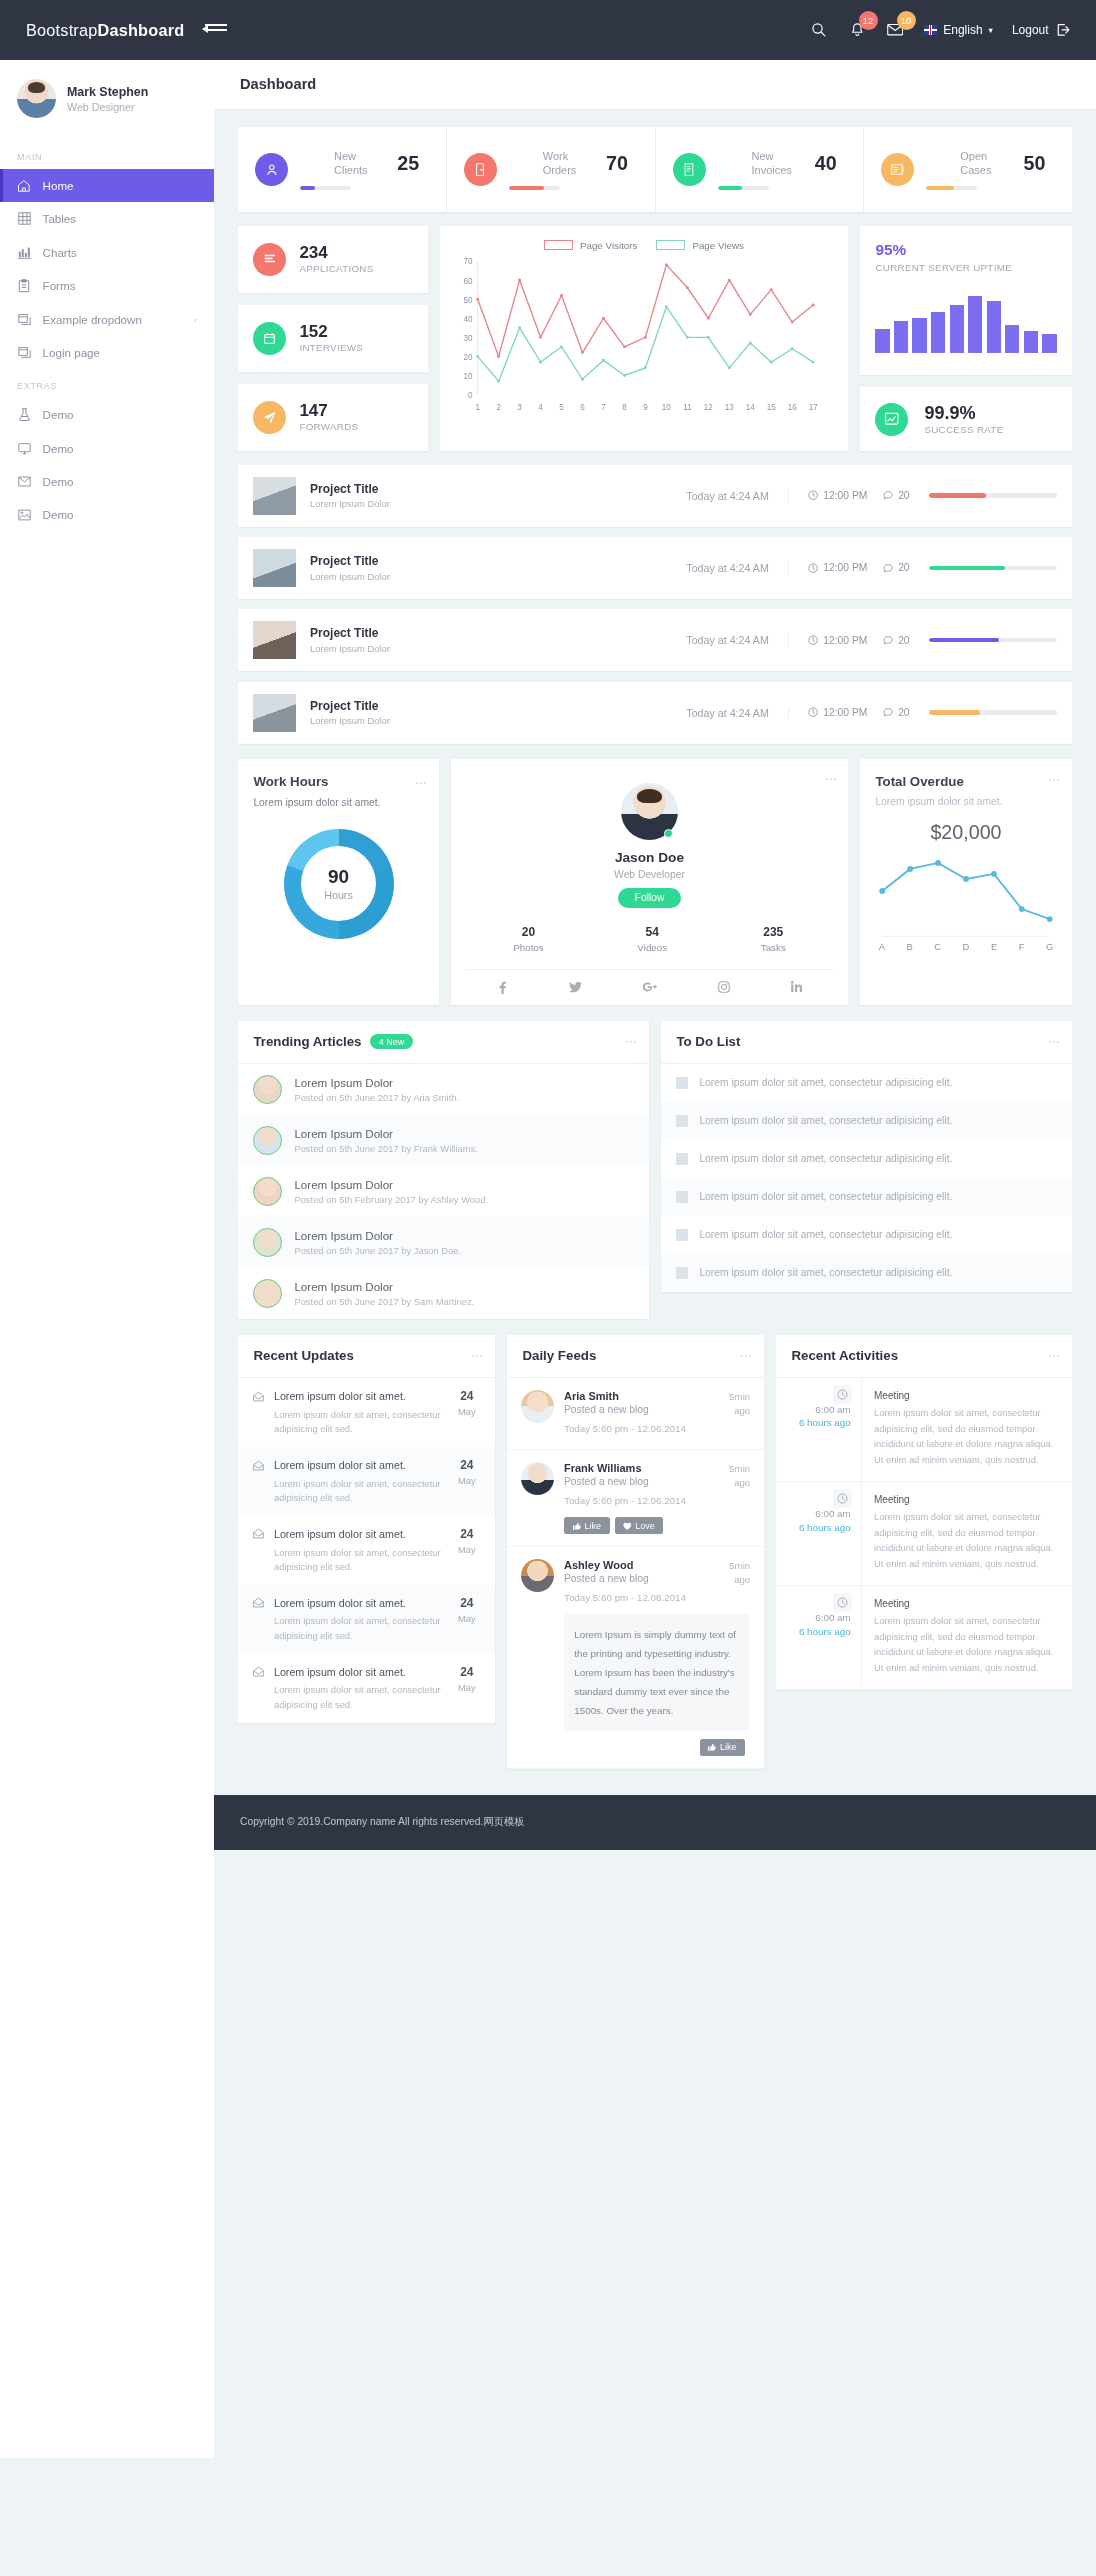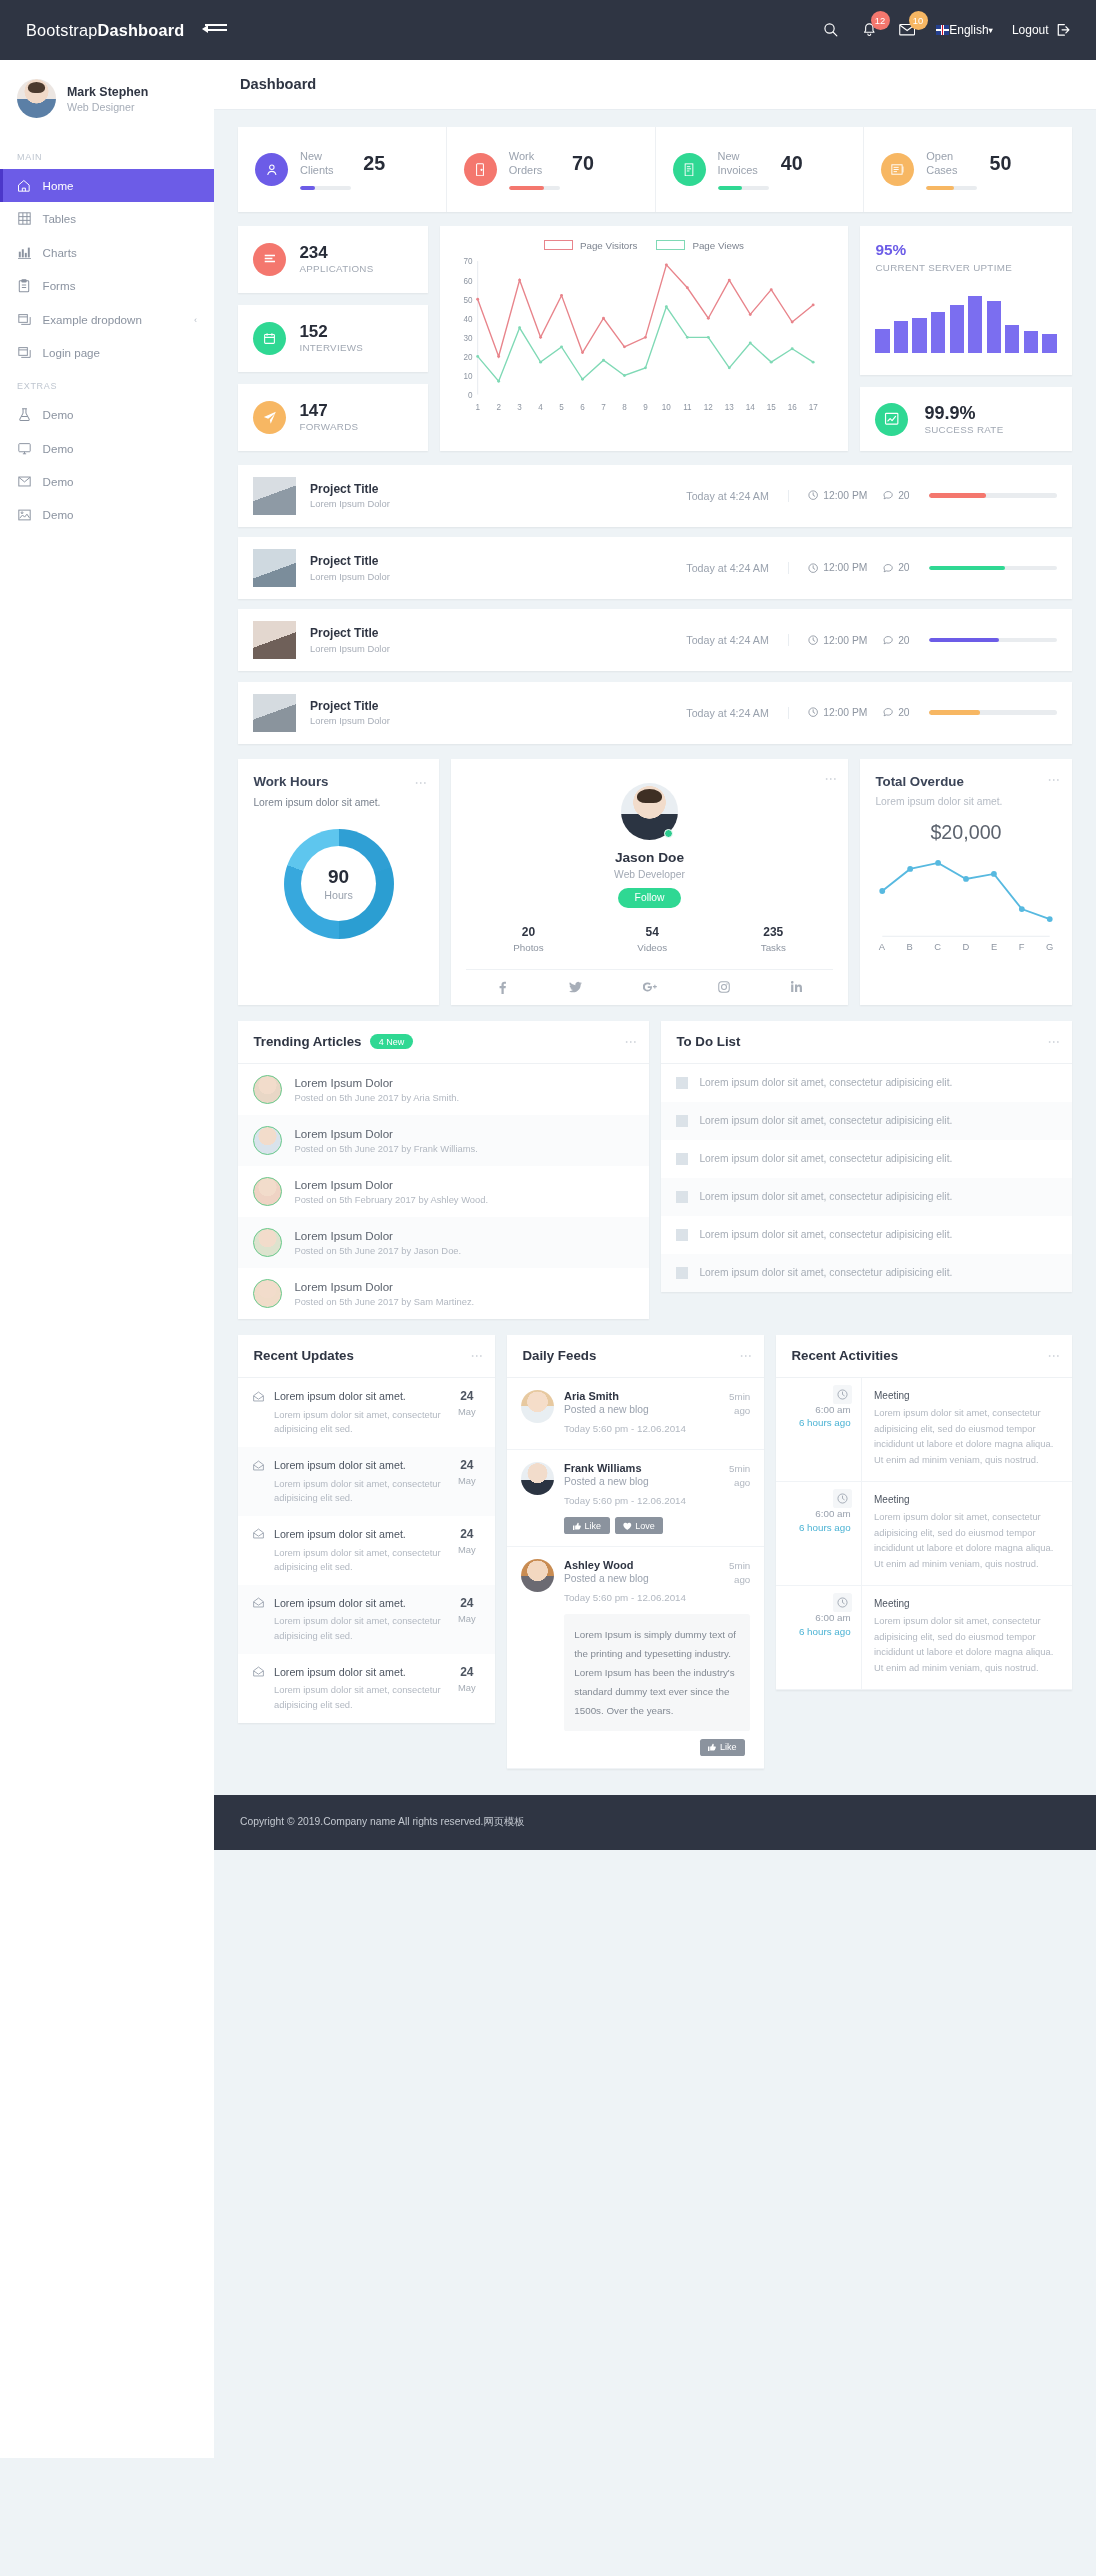--- a/index.html
+++ b/index.html
@@ -24,21 +24,21 @@
   .ham i:nth-child(3) { top: 5.1px; width: 0; border-top: 4.3px solid transparent; border-bottom: 4.3px solid transparent; border-right: 6px solid #fff; height: 0; top: 0.9px; left: -3.4px; background: none;}
   .nav-right { margin-left: auto; display: flex; align-items: center; gap: 19px; }
   .nav-icon { position: relative; width: 19px; height: 19px; display: flex; align-items: center; justify-content: center; cursor: pointer; }
   .badge {
     position: absolute; top: -9.4px; right: -11px; min-width: 19px; height: 19px;
     border-radius: 50%; font-size: 9.4px; display: flex; align-items: center;
     justify-content: center; color: #fff; font-weight: 400;
   }
   .badge.red { background: #f4776e; }
   .badge.orange { background: #f7b763; }
-  .lang { display: flex; align-items: center; gap: 0; font-size: 12px; cursor: pointer; }
+  .lang { display: flex; align-items: center; gap: 6px; font-size: 12px; cursor: pointer; }
   .flag { width: 13.7px; height: 9.4px; position: relative; overflow: hidden; display: inline-block;
           background: #25408f; }
   .flag::before, .flag::after { content: ""; position: absolute; left: 0; top: 0; width: 100%; height: 100%; }
   .flag::before {
     background:
       linear-gradient(to bottom, transparent 43%, #fff 43%, #fff 57%, transparent 57%),
       linear-gradient(to right, transparent 40%, #fff 40%, #fff 60%, transparent 60%);
   }
   .flag::after {
     background:
@@ -78,21 +78,21 @@
   .pagehead h1 { font-size: 14.6px; font-weight: 700; color: #2f3543; }
   .main { padding: 17px 24px 26px 24px; }
   .card-head { padding: 13.7px 15.4px; display: flex; align-items: center; border-bottom: 0.9px solid #eef1f4; }
   .card-head h3 { font-size: 13.3px; font-weight: 700; color: #2f3543; }
   .kebab { margin-left: auto; color: #b3bac4; font-size: 12px; letter-spacing: 0; line-height: .6; cursor: pointer; writing-mode: vertical-rl; }
   
   .statstrip { display: flex; background: #fff; box-shadow: 0 0.9px 1.7px rgba(0,0,0,.06); }
   .stat { flex: 1; display: flex; align-items: center; gap: 12px; padding: 22px 17px; border-right: 0.9px solid #edf0f3; }
   .stat:last-child { border-right: none; }
   .stat-ico { width: 33px; height: 33px; border-radius: 50%; flex: 0 0 33px; display: flex; align-items: center; justify-content: center; color: #fff; }
-  .stat-body { display: flex; align-items: center; gap: 10.3px; }
+  .stat-body { display: flex; align-items: center; gap: 10.3px; margin-left: 34px; }
   .stat-label { font-size: 11px; color: #9aa2ae; line-height: 1.35; max-width: 53px; }
   .stat-num { font-size: 19.7px; font-weight: 700; color: #272c38; }
   .stat-bar { width: 51px; height: 4.3px; border-radius: 2.6px; background: #e9ecef; position: relative; overflow: hidden; margin-top: 7.7px; }
   .stat-bar i { position: absolute; left: 0; top: 0; bottom: 0; border-radius: 2.6px; display: block; }
   .statwrap { display: flex; flex-direction: column; }
   
   .row2 { display: flex; gap: 12px; margin-top: 13.7px; }
   .col-mini { width: 190px; display: flex; flex-direction: column; gap: 12px; }
   .mini { background: #fff; box-shadow: 0 0.9px 1.7px rgba(0,0,0,.06); display: flex; align-items: flex-start; gap: 13px; padding: 17px 15.4px; height: 53px; flex: 1; }
   .mini-ico { width: 33px; height: 33px; border-radius: 50%; flex: 0 0 33px; display: flex; align-items: center; justify-content: center; color: #fff; }

